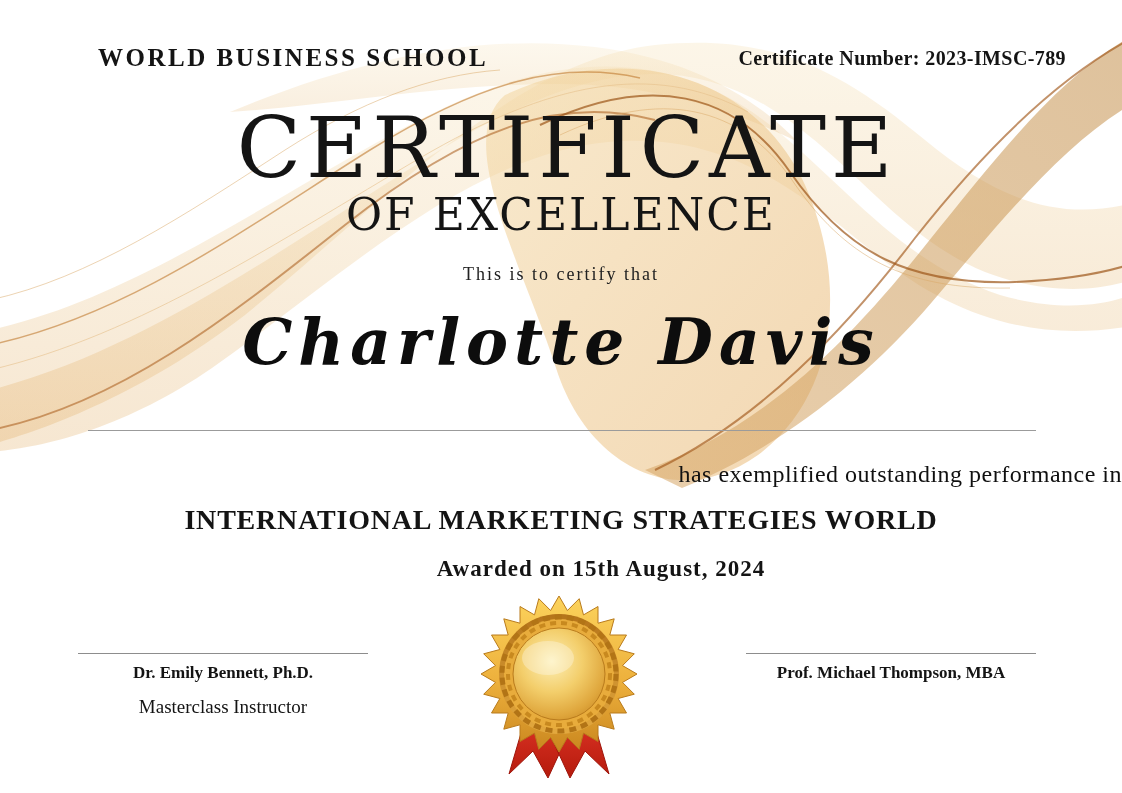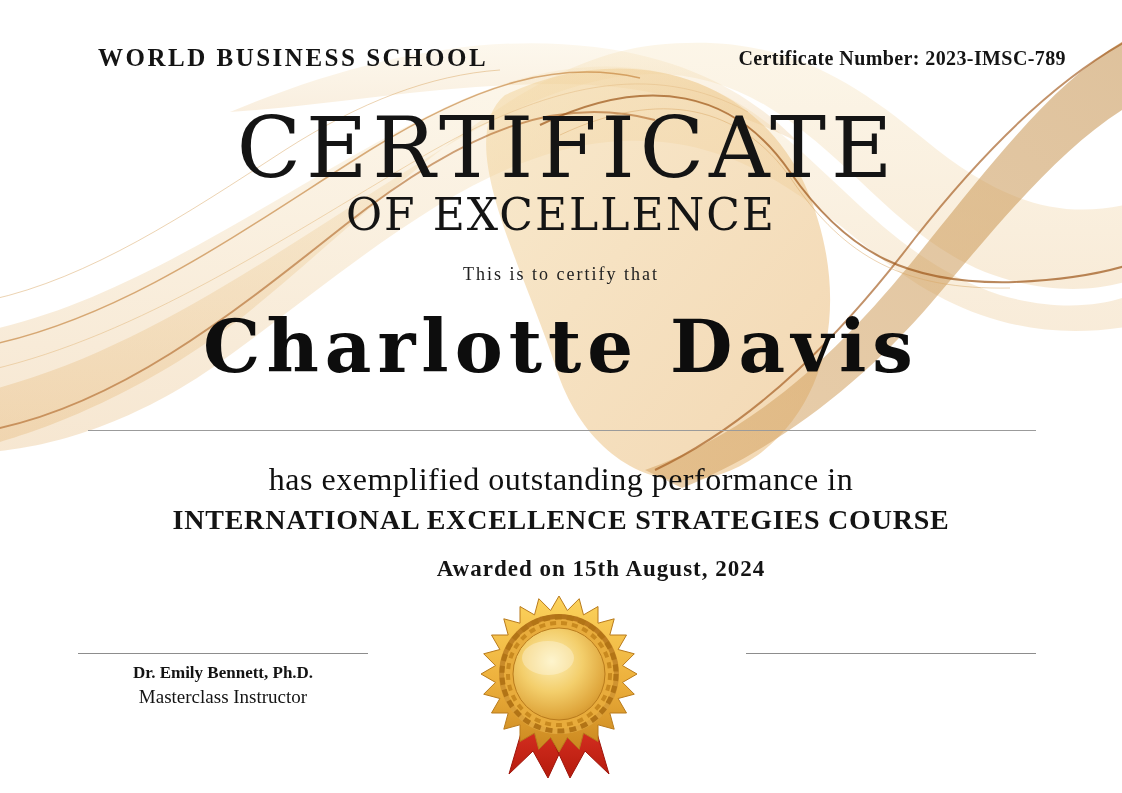--- a/index.html
+++ b/index.html
@@ -24,42 +24,42 @@
     font-family:"DejaVu Serif","Liberation Serif",serif;margin:6px;
   }
   .title-sub{
     top:193px;font-size:44px;line-height:1;font-weight:400;letter-spacing:2px;
     font-family:"DejaVu Serif","Liberation Serif",serif;margin:0;
   }
   .certify-line{
     top:264px;font-size:18px;letter-spacing:2px;color:#222;
   }
   .recipient-name{
-    top:306px;font-size:72px;line-height:1.15;font-weight:600;
+    top:306px;font-size:63px;line-height:1.15;font-style:italic;font-weight:600;
     font-family:"DejaVu Serif","Liberation Serif",serif;letter-spacing:6px;color:#0d0d0d;
   }
   .name-underline{
     left:88px;top:430px;width:948px;height:1px;background:#9b9b9b;
   }
   .performance-line{
-    top:461px;font-size:32px;letter-spacing:0.5px;color:#101010;
+    top:461px;font-size:24px;letter-spacing:0.5px;color:#101010;text-align:right;
   }
   .course-name{
     top:504px;font-size:28px;font-weight:bold;letter-spacing:0.8px;
   }
   .award-line{
     top:556px;font-size:23px;font-weight:bold;letter-spacing:1px;padding-left:40px;
   }
   .medal-wrap{left:474px;top:596px;width:170px;height:184px;}
   .sig-block{top:653px;width:352px;text-align:center;}
   .sig-left{left:47px;}
   .sig-right{left:715px;}
   .sig-line{height:1px;background:#8d8d8d;width:290px;margin:0 auto;}
   .sig-name{font-size:17px;font-weight:bold;margin-top:9px;line-height:1.2;}
-  .sig-title{font-size:19px;margin-top:3px;line-height:1.2;}
+  .sig-title{font-size:19px;margin-top:13px;line-height:1.2;}
 </style>
 </head>
 <body>
 
 <svg id="wave-bg" class="layer" viewBox="0 0 1122 793" aria-hidden="true">
   <defs>
     <linearGradient id="gA" x1="0" y1="0" x2="0" y2="1">
       <stop offset="0" stop-color="#F6E2B8"></stop>
         <stop offset="1" stop-color="#E2AE66"></stop>
     </linearGradient>
@@ -93,21 +93,21 @@
 
   <h1 class="abs centered title-main">CERTIFICATE</h1>
   <h2 class="abs centered title-sub">OF EXCELLENCE</h2>
 
   <div class="abs centered certify-line">This is to certify that</div>
 
   <div class="abs centered recipient-name">Charlotte Davis</div>
   <div class="abs name-underline"></div>
 
   <div class="abs centered performance-line">has exemplified outstanding performance in</div>
-  <div class="abs centered course-name">INTERNATIONAL EXCELLENCE STRATEGIES COURSE</div>
+  <div class="abs centered course-name">INTERNATIONAL MARKETING STRATEGIES WORLD</div>
   <div class="abs centered award-line">Awarded on 15th August, 2024</div>
 
   <div class="abs medal-wrap">
     <svg width="170" height="184" viewBox="0 0 170 184" aria-hidden="true">
       <defs>
         <linearGradient id="ribR" x1="0" y1="0" x2="0" y2="1">
           <stop offset="0" stop-color="#E4392B"></stop>
             <stop offset="1" stop-color="#B51A0C"></stop>
         </linearGradient>
         <linearGradient id="mGold" x1="0" y1="0" x2="0" y2="1">
@@ -138,15 +138,16 @@
     </svg>
   </div>
 
   <div class="abs sig-block sig-left">
     <div class="sig-line"></div>
     <div class="sig-name">Dr. Emily Bennett, Ph.D.</div>
     <div class="sig-title">Masterclass Instructor</div>
   </div>
   <div class="abs sig-block sig-right">
     <div class="sig-line"></div>
+    <div class="sig-name">Prof. Michael Thompson, MBA</div>
   </div>
 
 </div>
 
 </body></html>

